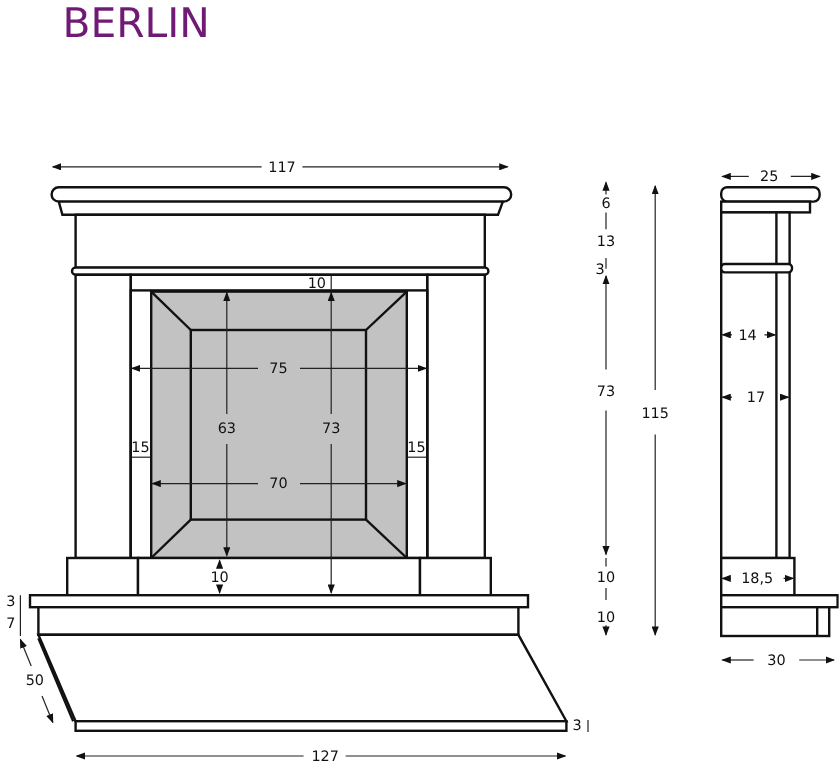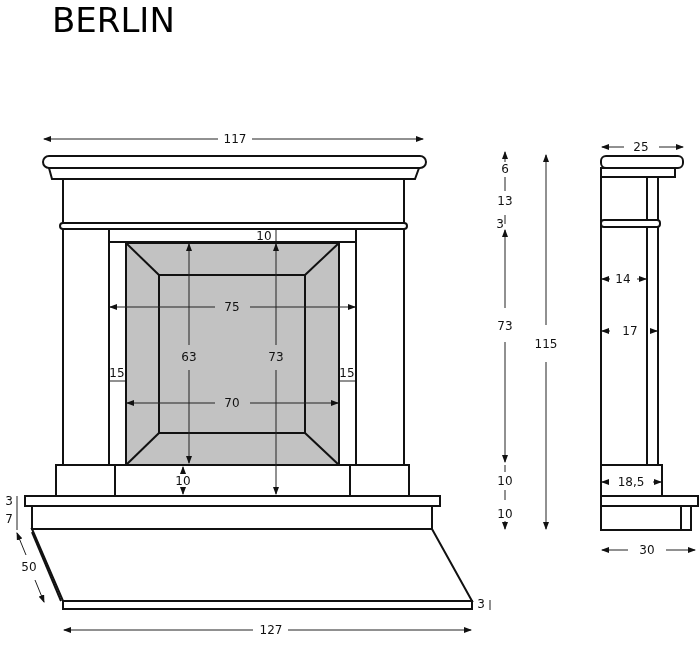--- a/index.html
+++ b/index.html
@@ -1,17 +1,17 @@
 <!DOCTYPE html>
 <html><head>
 <meta charset="utf-8">
 <style>
   html, body { margin: 0; padding: 0; background: #ffffff; }
   body { width: 699px; height: 650px; position: relative; overflow: hidden; font-family: "DejaVu Sans", sans-serif; }
-  .title { position: absolute; left: 52px; top: 0px; font-size: 34px; font-weight: normal; color: #000000; letter-spacing: 0px; font-family: "DejaVu Sans", sans-serif; }
+  .title { position: absolute; left: 52px; top: 0px; font-size: 34px; font-weight: normal; color: #701a75; letter-spacing: 0px; font-family: "DejaVu Sans", sans-serif; }
   svg { position: absolute; left: 0; top: 0; }
   .ln { stroke: #111; stroke-width: 2; fill: none; }
   .thin { stroke: #222; stroke-width: 1; fill: none; }
   .fillw { fill: #fff; stroke: #111; stroke-width: 2; }
   .gray { fill: #c2c2c2; stroke: #111; stroke-width: 2; }
   .dim { font-family: "DejaVu Sans", sans-serif; font-size: 12px; fill: #111; }
 </style>
 </head>
 <body>
 

